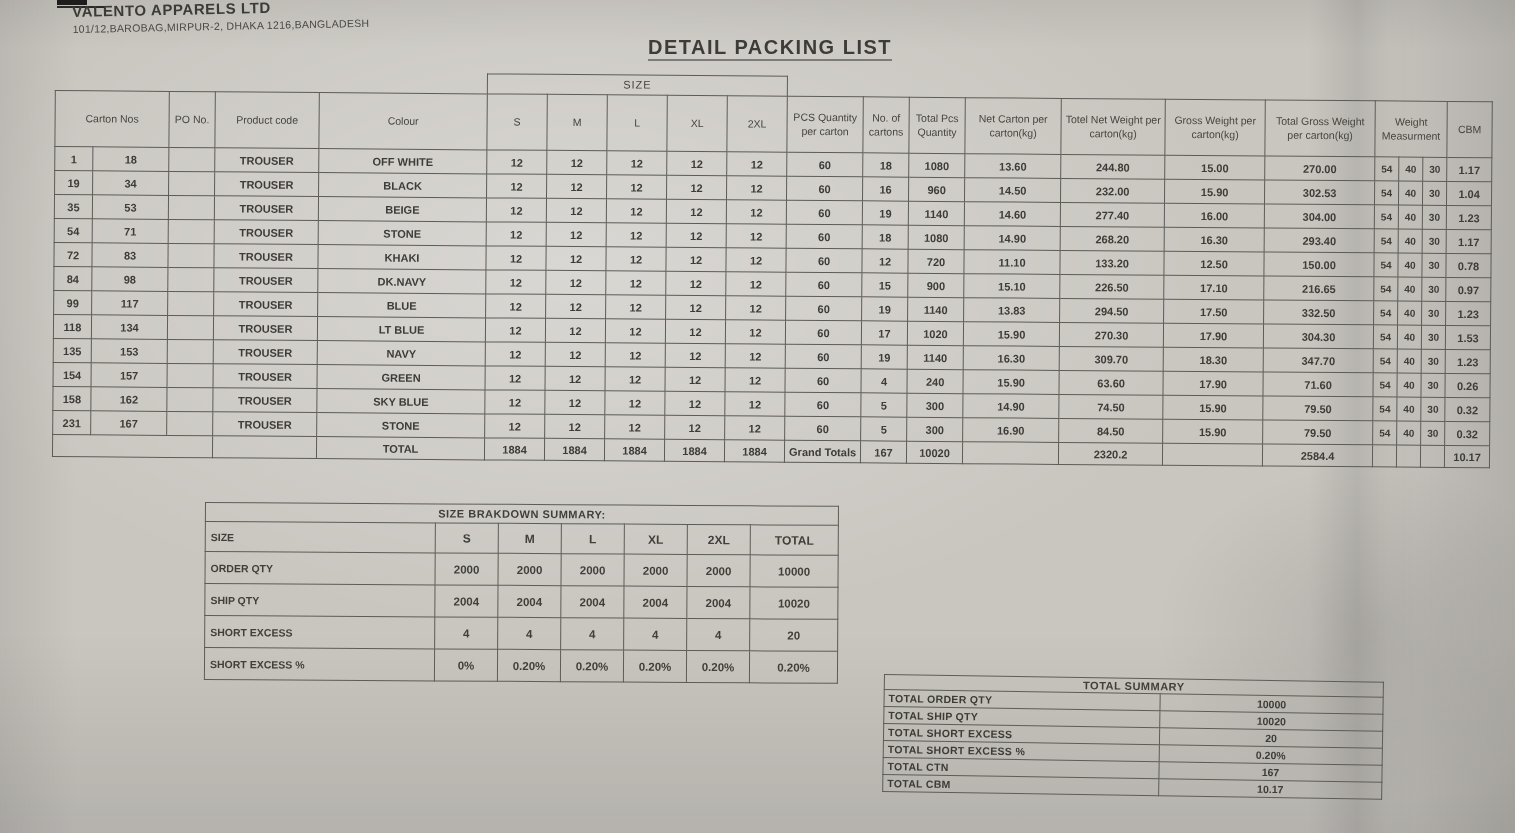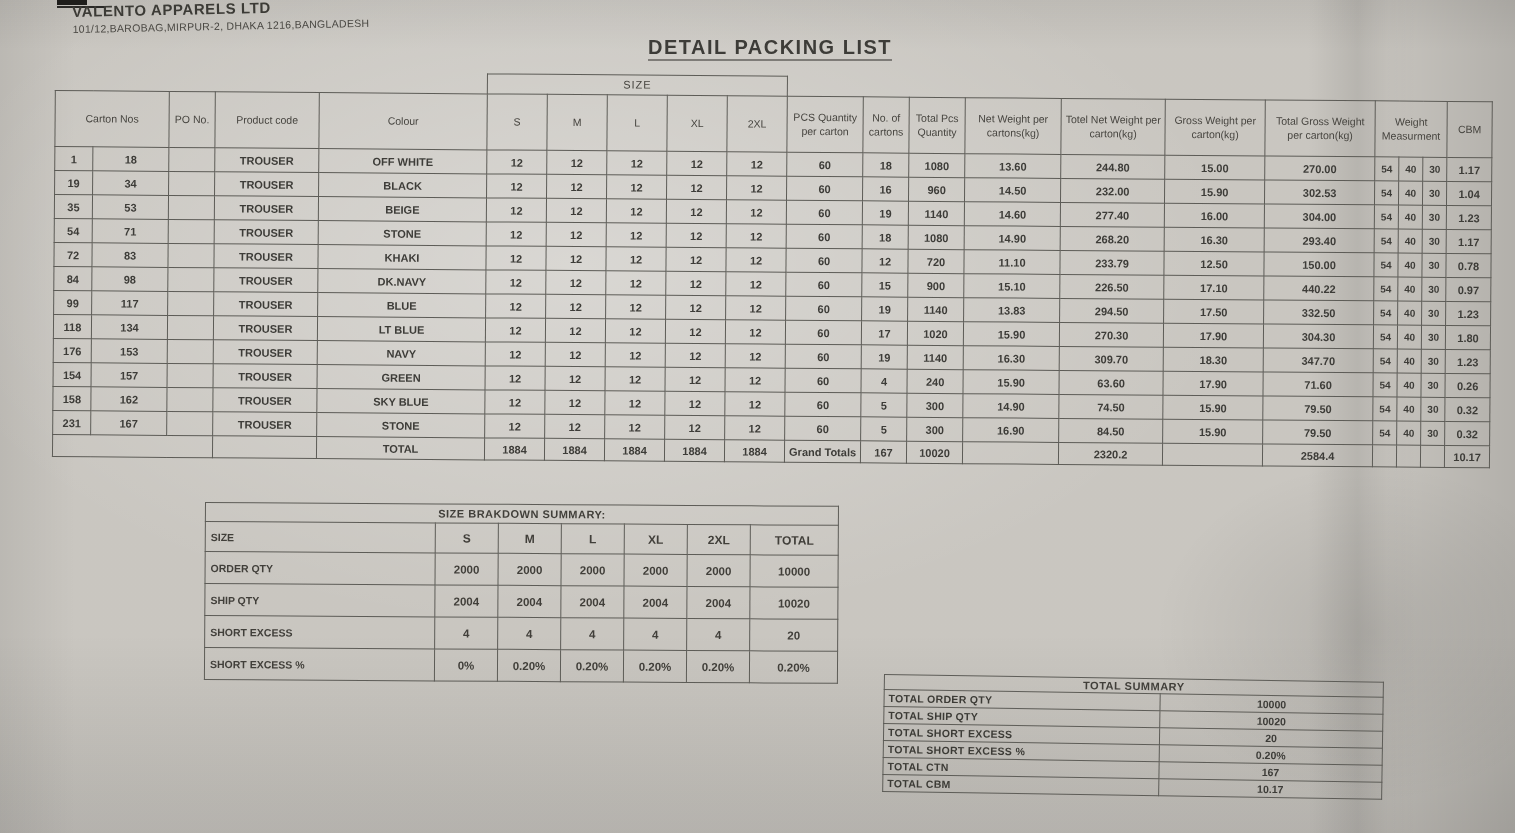--- a/index.html
+++ b/index.html
@@ -133,21 +133,21 @@
           <th>Product code</th>
           <th>Colour</th>
           <th>S</th>
           <th>M</th>
           <th>L</th>
           <th>XL</th>
           <th>2XL</th>
           <th>PCS Quantity per carton</th>
           <th>No. of cartons</th>
           <th>Total Pcs Quantity</th>
-          <th>Net Weight per cartons(kg)</th>
+          <th>Net Carton per carton(kg)</th>
           <th>Totel Net Weight per carton(kg)</th>
           <th>Gross Weight per carton(kg)</th>
           <th>Total Gross Weight per carton(kg)</th>
           <th colspan="3">Weight Measurment</th>
           <th>CBM</th>
         </tr>
       </thead>
       <tbody>
 
           <tr>
@@ -254,21 +254,21 @@
             <td>KHAKI</td>
             <td>12</td>
             <td>12</td>
             <td>12</td>
             <td>12</td>
             <td>12</td>
             <td>60</td>
             <td>12</td>
             <td>720</td>
             <td>11.10</td>
-            <td>233.79</td>
+            <td>133.20</td>
             <td>12.50</td>
             <td>150.00</td>
             <td class="meas">54</td>
             <td class="meas">40</td>
             <td class="meas">30</td>
             <td>0.78</td>
           </tr>
 
           <tr>
             <td>84</td>
@@ -280,21 +280,21 @@
             <td>12</td>
             <td>12</td>
             <td>12</td>
             <td>12</td>
             <td>60</td>
             <td>15</td>
             <td>900</td>
             <td>15.10</td>
             <td>226.50</td>
             <td>17.10</td>
-            <td>440.22</td>
+            <td>216.65</td>
             <td class="meas">54</td>
             <td class="meas">40</td>
             <td class="meas">30</td>
             <td>0.97</td>
           </tr>
 
           <tr>
             <td>99</td>
             <td>117</td>
             <td></td>
@@ -332,25 +332,25 @@
             <td>60</td>
             <td>17</td>
             <td>1020</td>
             <td>15.90</td>
             <td>270.30</td>
             <td>17.90</td>
             <td>304.30</td>
             <td class="meas">54</td>
             <td class="meas">40</td>
             <td class="meas">30</td>
-            <td>1.80</td>
-          </tr>
-
-          <tr>
-            <td>176</td>
+            <td>1.53</td>
+          </tr>
+
+          <tr>
+            <td>135</td>
             <td>153</td>
             <td></td>
             <td>TROUSER</td>
             <td>NAVY</td>
             <td>12</td>
             <td>12</td>
             <td>12</td>
             <td>12</td>
             <td>12</td>
             <td>60</td>

